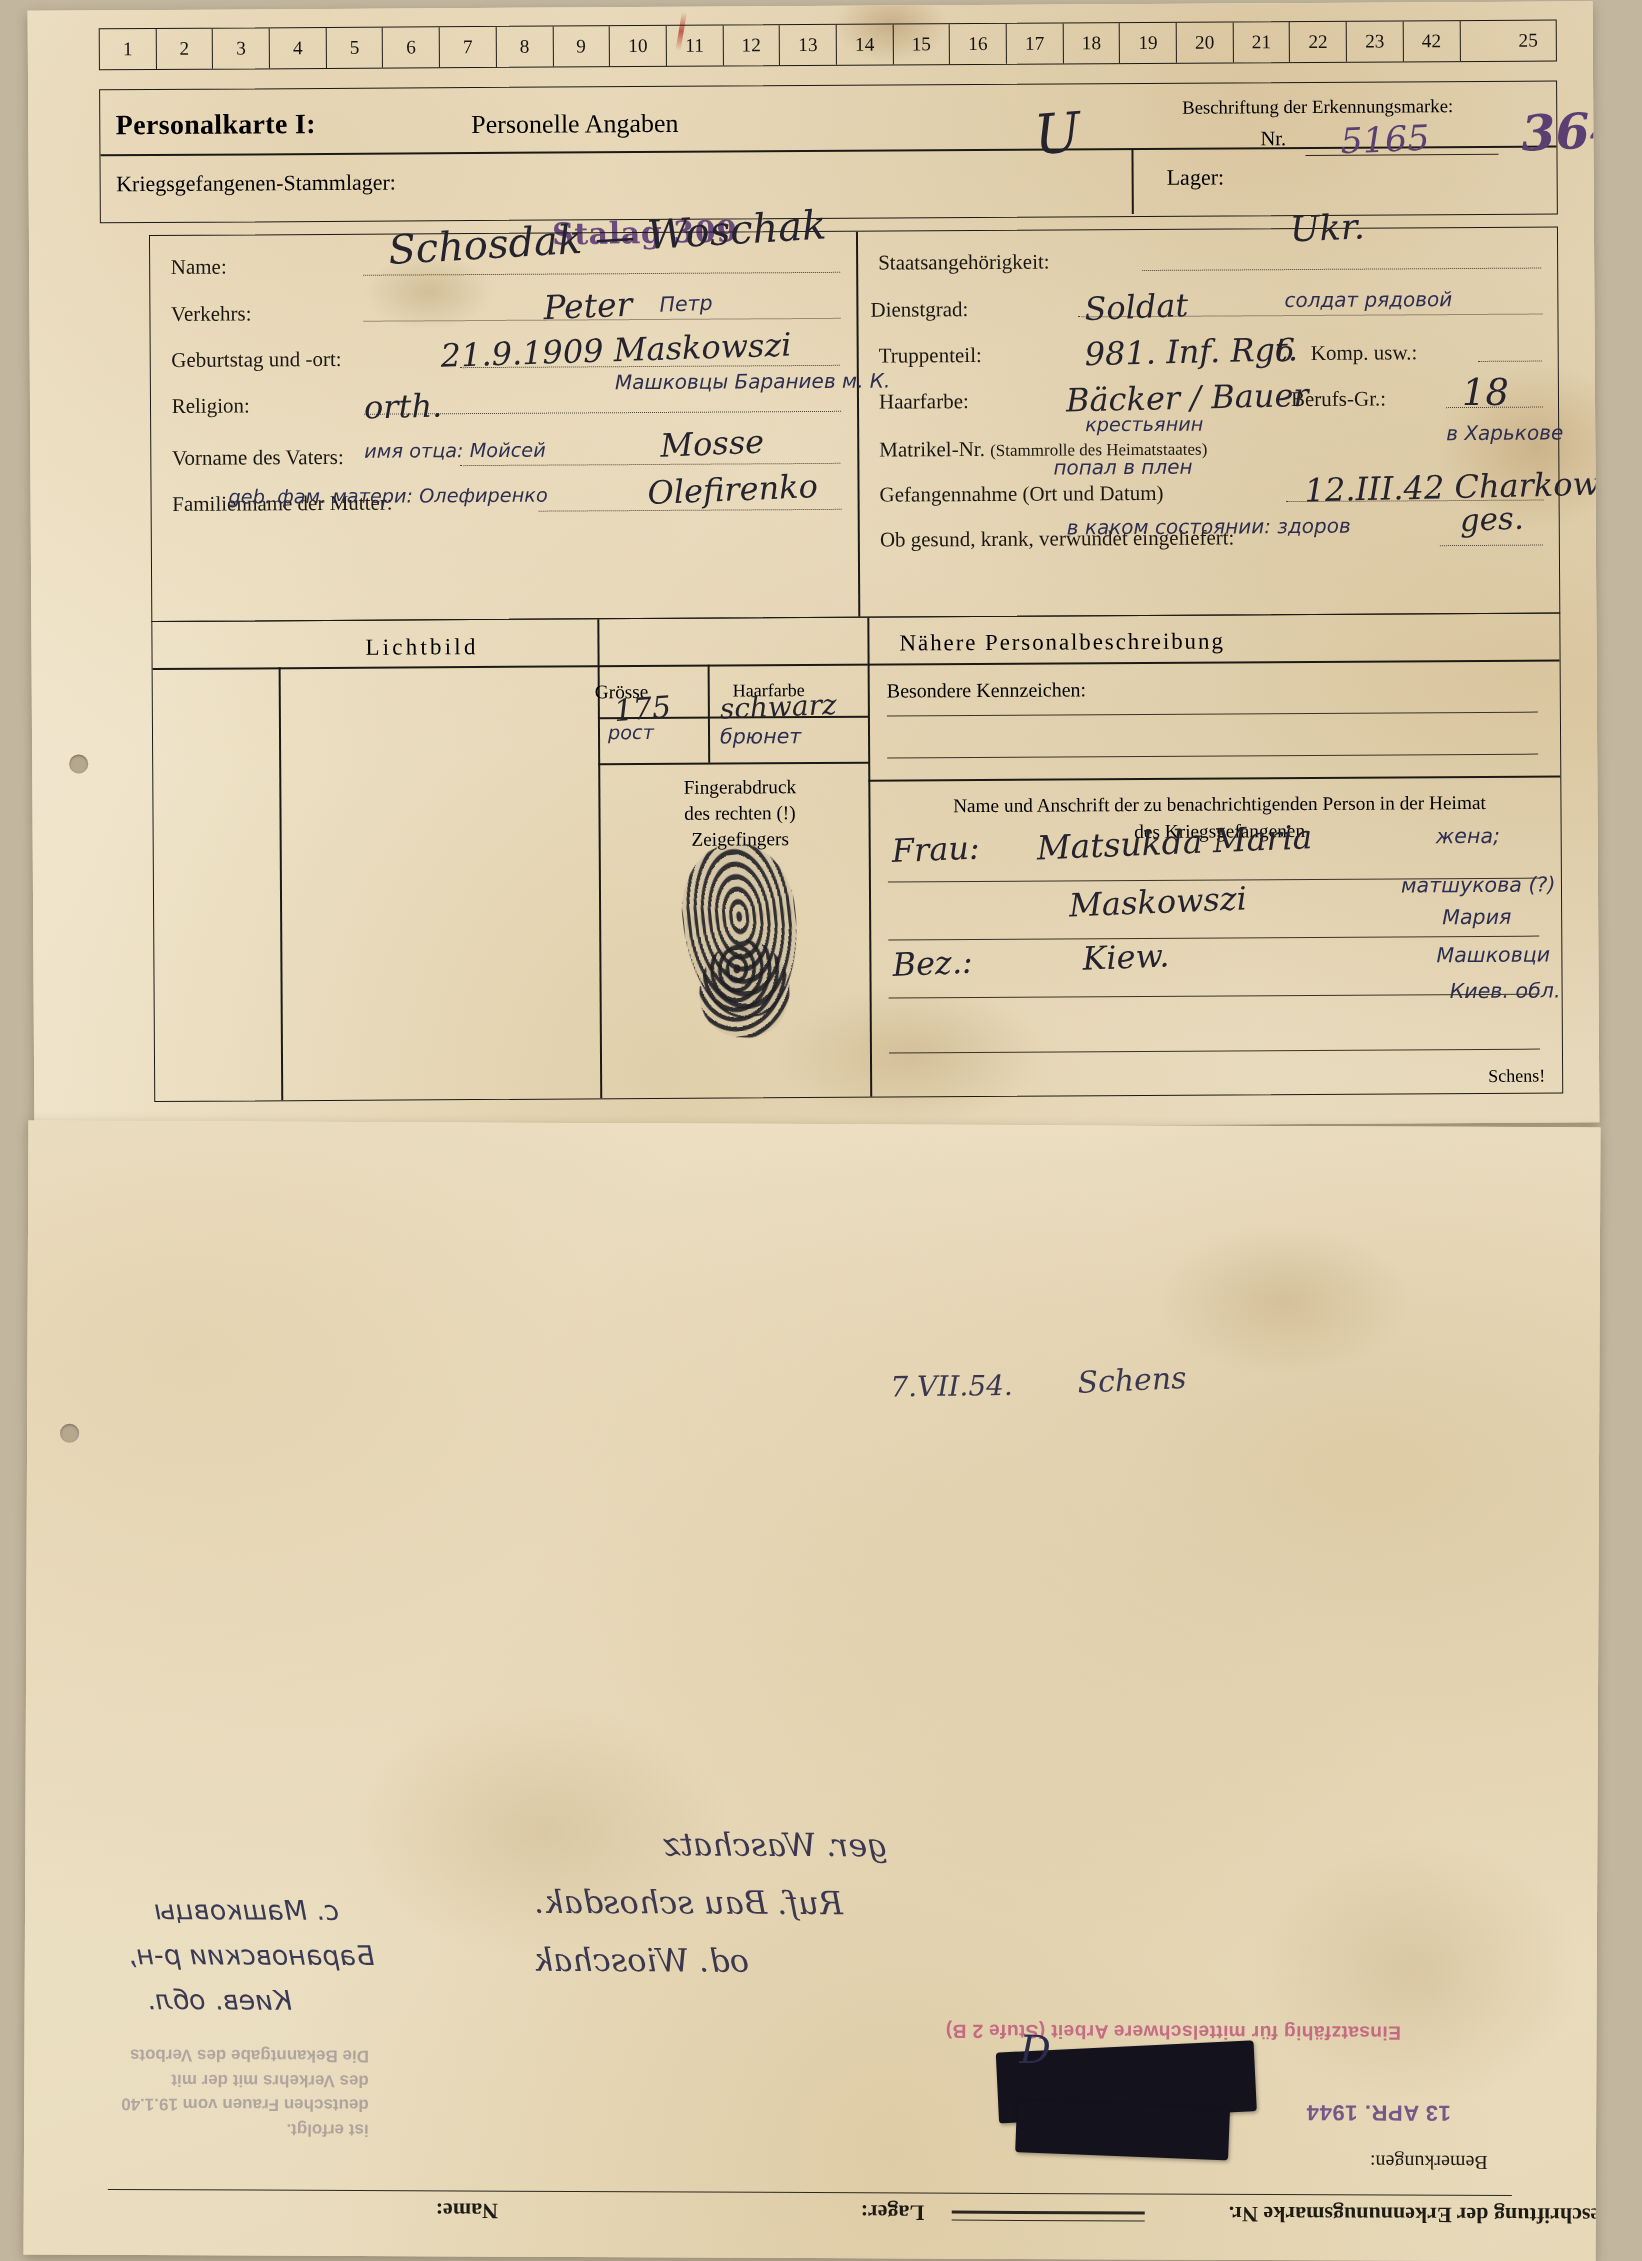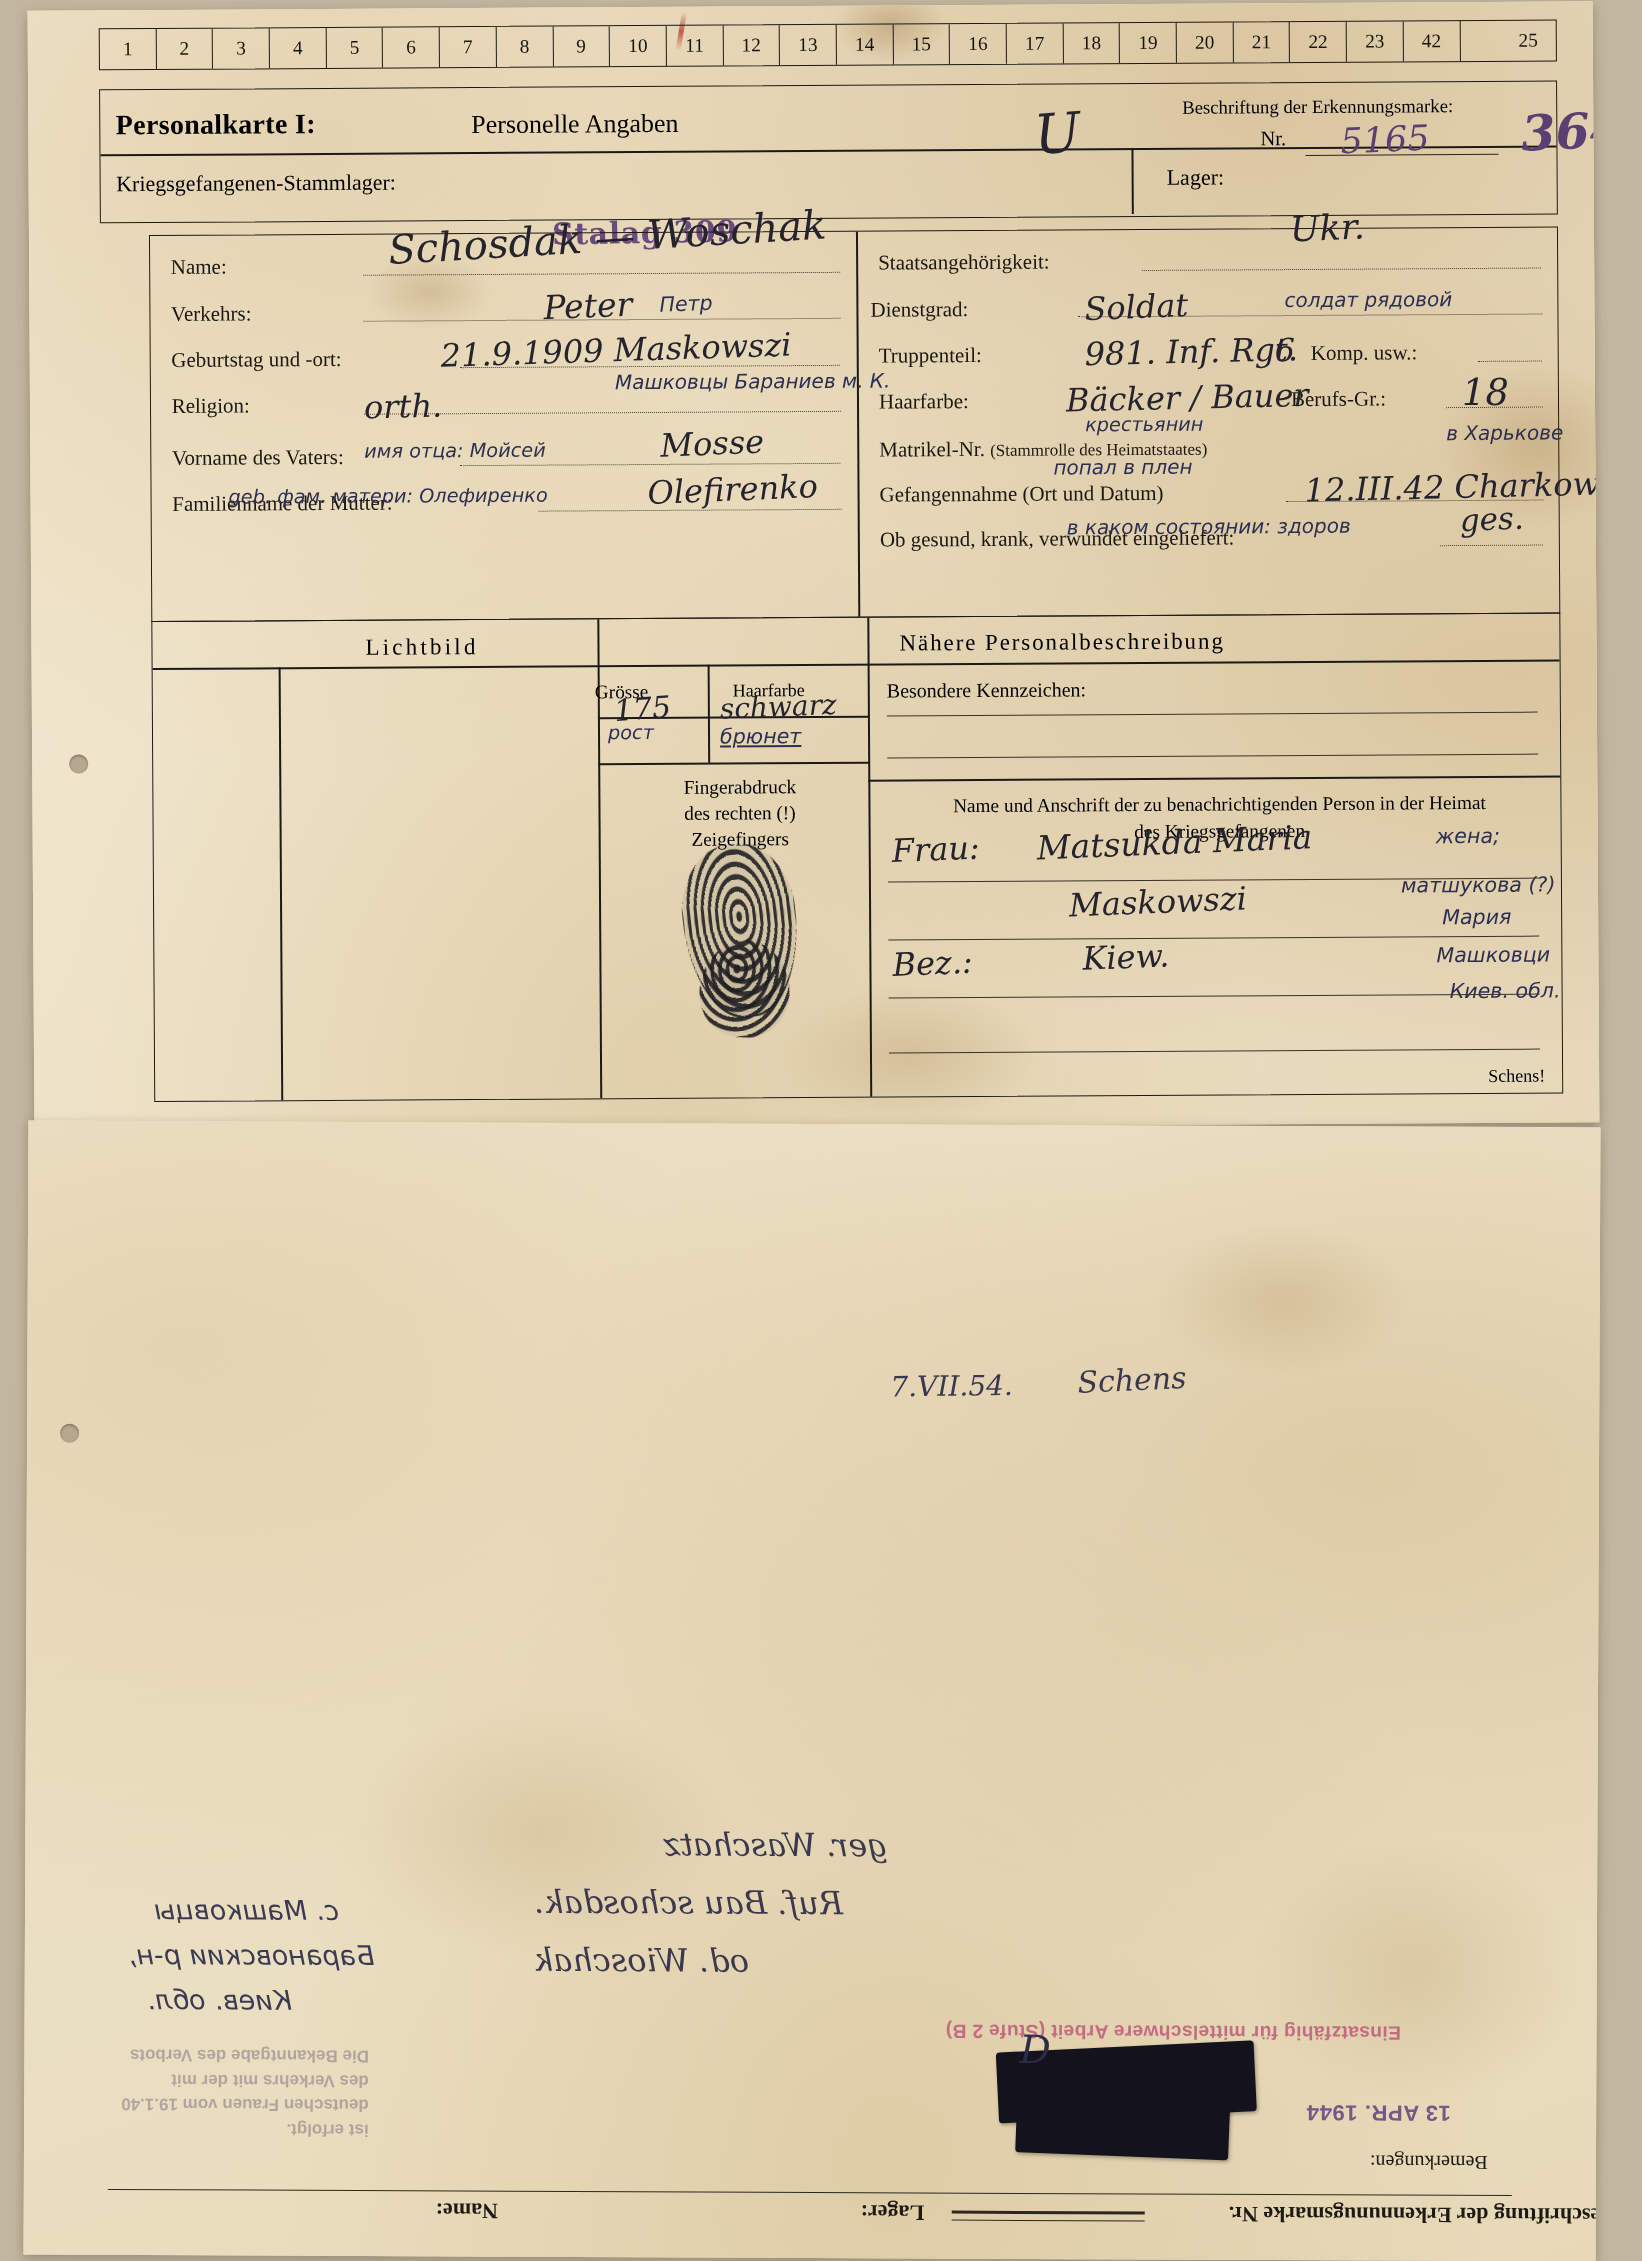--- a/index.html
+++ b/index.html
@@ -494,21 +494,21 @@
         <span>Name und Anschrift der zu benachrichtigenden Person in der Heimat</span><br>
         <span>des Kriegsgefangenen</span>
       </div>
 
       <div class="solid" style="left:734px;top:98px;width:651px;"></div>
       <div class="solid" style="left:734px;top:140px;width:651px;"></div>
 
       <div class="hw ink-dark" style="left:461px;top:72px;font-size:30px;transform:rotate(-4deg);">175</div>
       <div class="hw cyr ink-blue" style="left:455px;top:102px;font-size:19.3px;">рост</div>
       <div class="hw ink-dark" style="left:567px;top:72px;font-size:28px;transform:rotate(-2deg);">schwarz</div>
-      <div class="hw cyr ink-blue" style="left:567px;top:106px;font-size:20.6px;text-decoration:underline;">брюнет</div>
+      <div class="hw cyr ink-blue" style="left:567px;top:106px;font-size:20.6px;">брюнет</div>
 
       <div class="fingerprint"></div>
 
       <div class="solid" style="left:734px;top:264px;width:651px;"></div>
       <div class="solid" style="left:734px;top:322px;width:651px;"></div>
       <div class="solid" style="left:734px;top:380px;width:651px;"></div>
       <div class="solid" style="left:734px;top:435px;width:651px;"></div>
 
       <div class="hw ink-dark" style="left:738px;top:213px;font-size:32px;transform:rotate(-2deg);">Frau:</div>
       <div class="hw ink-dark" style="left:883px;top:207px;font-size:33px;transform:rotate(-2deg);">Matsukda Maria</div>

